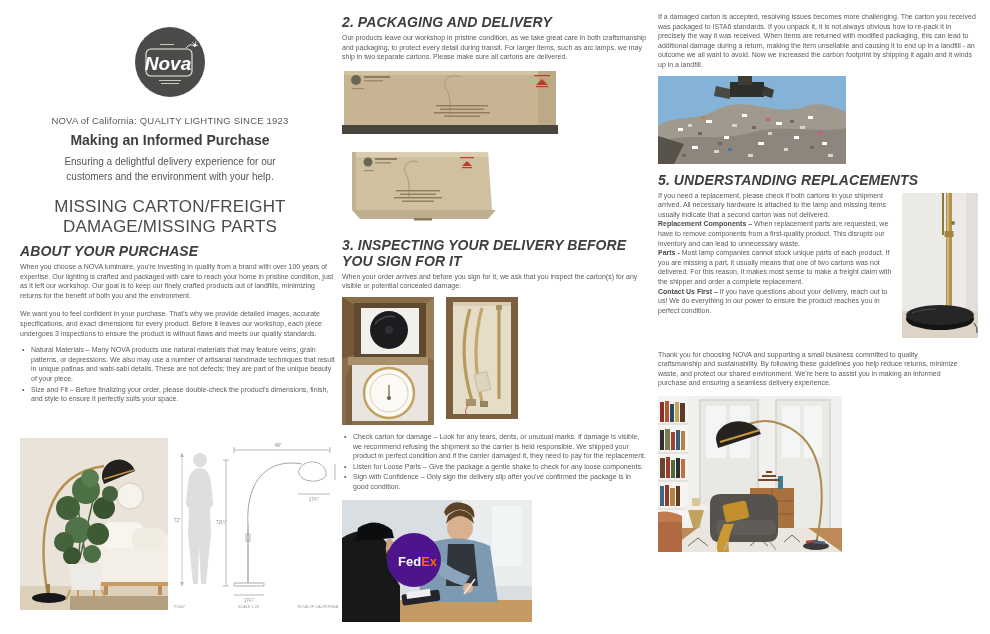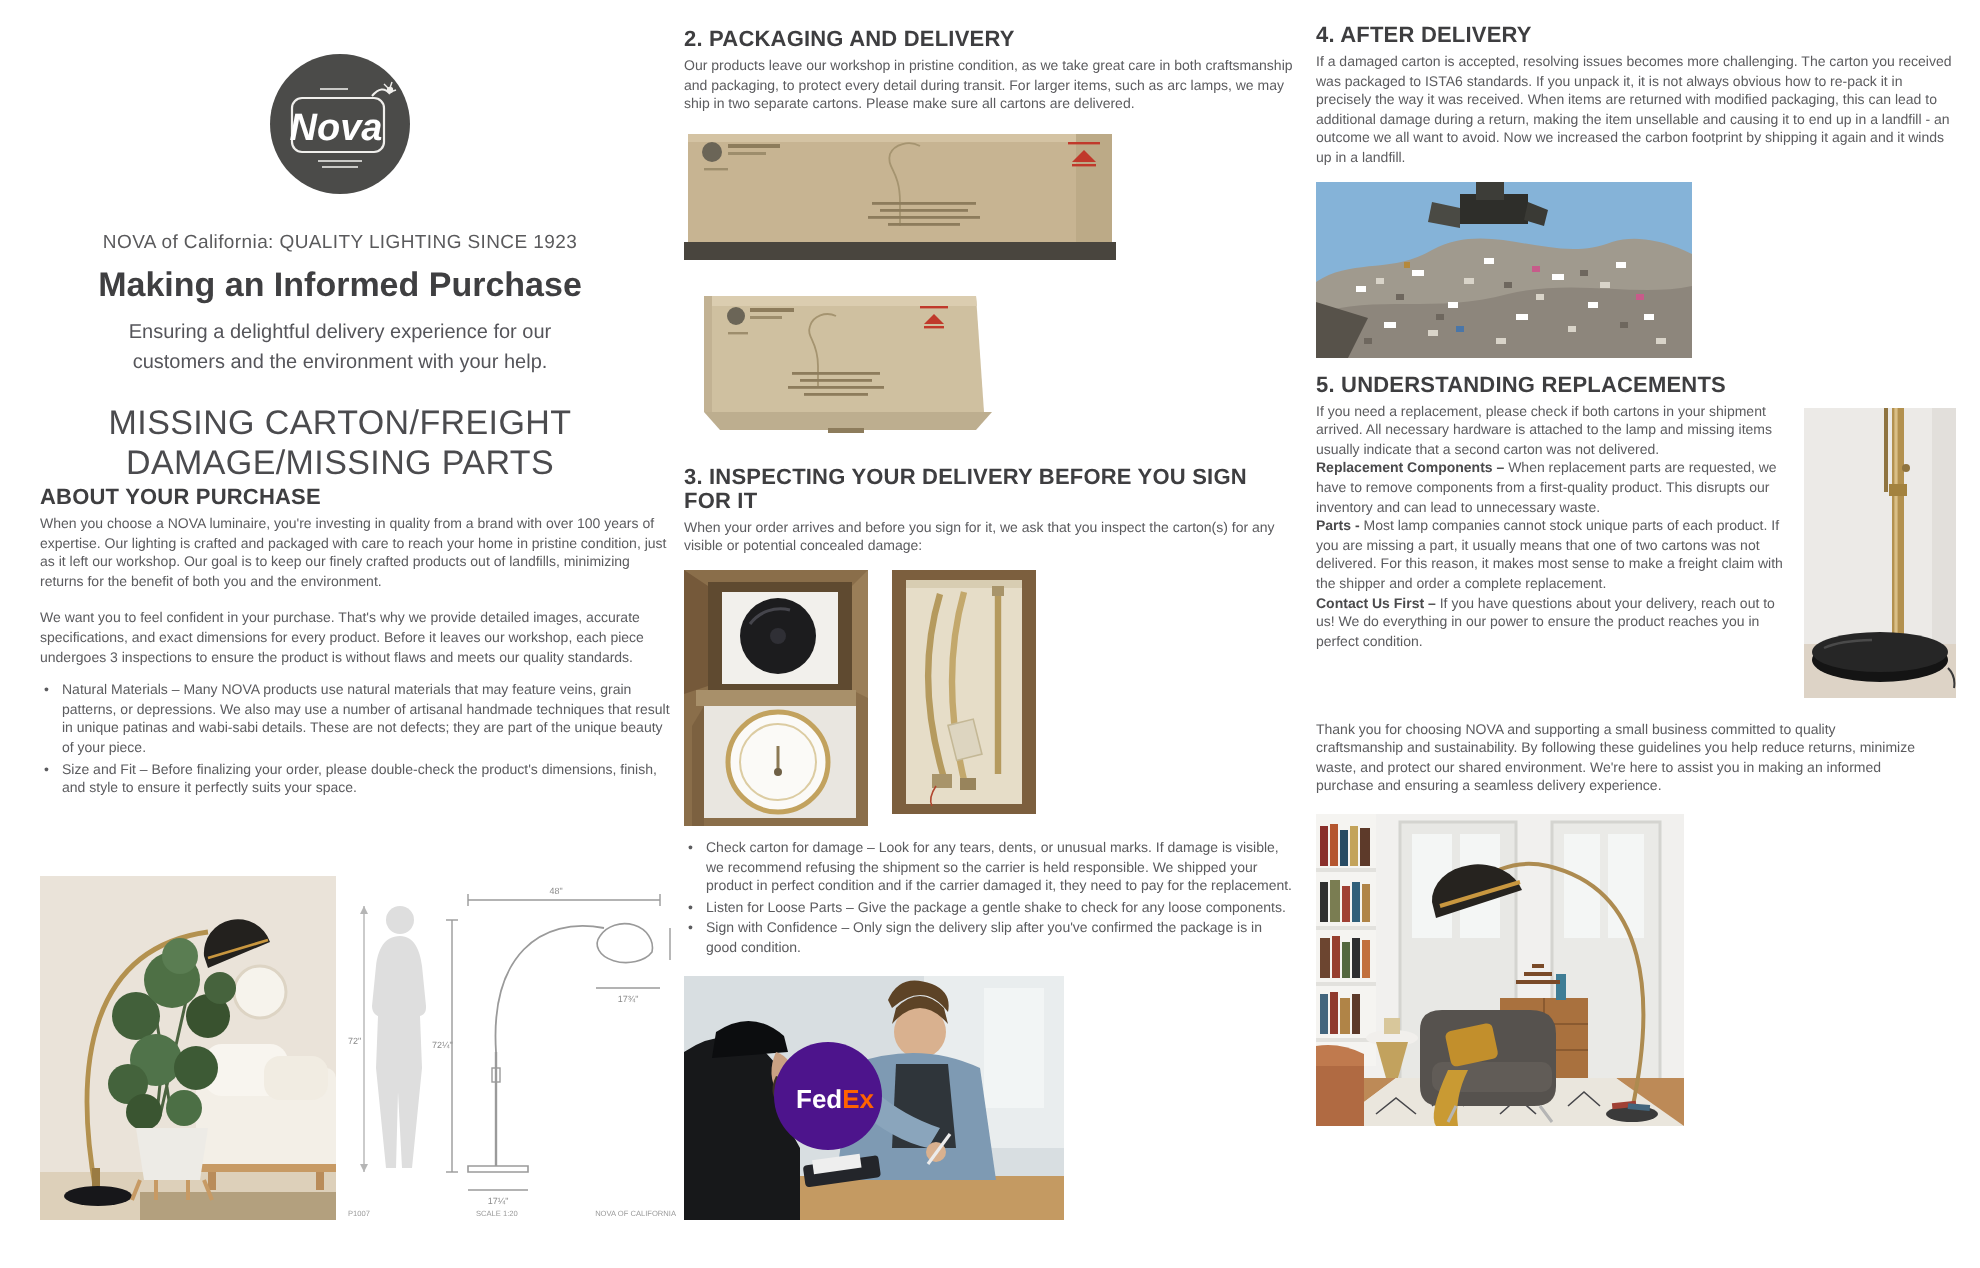--- a/index.html
+++ b/index.html
@@ -1,24 +1,24 @@
 <!DOCTYPE html>
 <html><head>
 <meta charset="utf-8">
 <style>
   html,body{margin:0;padding:0;background:#ffffff;}
   #page{position:relative;width:990px;height:634px;background:#ffffff;overflow:hidden;
         font-family:"Liberation Sans",sans-serif;color:#58585a;}
   .col{position:absolute;}
   h1,h2,h3,p,ul{margin:0;padding:0;}
   .tagline{font-size:9.5px;color:#5a5a5c;letter-spacing:.2px;}
-  .title{font-size:17px;font-weight:bold;color:#3f3f41;margin-top:6px;}
+  .title{font-size:14px;font-weight:bold;color:#3f3f41;margin-top:6px;}
   .subtitle{font-size:10px;color:#55555a;margin:7px auto 0;width:250px;line-height:1.45;}
   .banner{font-size:17px;color:#4b4b4e;margin-top:13px;letter-spacing:.2px;}
-  .sec-h{font-size:11px;font-weight:bold;color:#3e3e40;letter-spacing:.1px;margin-bottom:3px;}
+  .sec-h{font-size:14px;font-weight:bold;color:#3e3e40;letter-spacing:.1px;margin-bottom:3px;font-style:italic;}
   .body-t{font-size:7px;line-height:9.6px;color:#5b5b5e;}
   .blk{margin-bottom:9px;}
   ul.bul{list-style:none;margin-top:7px;}
   ul.bul li{position:relative;padding-left:11px;font-size:7px;line-height:9.6px;color:#5b5b5e;margin-bottom:1px;}
   ul.bul li:before{content:"•";position:absolute;left:2px;top:0;color:#5b5b5e;}
   .lead{font-weight:bold;color:#4a4a4c;}
   figure{margin:0;text-align:right;}
   .boxrow{display:flex;gap:12px;margin-top:6px;}
   .contact-h{font-size:8px;font-weight:bold;color:#3e3e40;margin-top:6px;}
   .contact-b{font-size:8px;color:#58585a;margin-top:5px;}
@@ -252,21 +252,20 @@
         <circle cx="72" cy="60" r="27" fill="#4d148c"></circle>
         <text x="56" y="66" font-size="13" font-weight="bold">
           <tspan fill="#ffffff">Fed</tspan><tspan fill="#ff6200">Ex</tspan>
         </text>
       </svg>
     </figure>
   </div>
 
   <div class="col" style="left:658px;top:12px;width:320px;">
     <div>
-      <h2 class="sec-h">4. AFTER DELIVERY</h2>
       <p class="body-t">If a damaged carton is accepted, resolving issues becomes more challenging. The carton you received was packaged to ISTA6 standards. If you unpack it, it is not always obvious how to re-pack it in precisely the way it was received. When items are returned with modified packaging, this can lead to additional damage during a return, making the item unsellable and causing it to end up in a landfill - an outcome we all want to avoid. Now we increased the carbon footprint by shipping it again and it winds up in a landfill.</p>
     </div>
 
     <figure style="margin-top:6px;">
       <svg width="188" height="88" viewBox="0 0 188 88">
         <rect width="188" height="88" fill="#85b3d8"></rect>
         <path d="M150 38 q20 -8 38 -2 v52 h-38 z" fill="#b0a896"></path>
         <rect x="72" y="6" width="34" height="15" fill="#2e2e2a"></rect>
         <rect x="80" y="0" width="14" height="9" fill="#3d3d38"></rect>
         <path d="M58 10 l14 3 v10 l-16 -3 z" fill="#4a4a44"></path>

